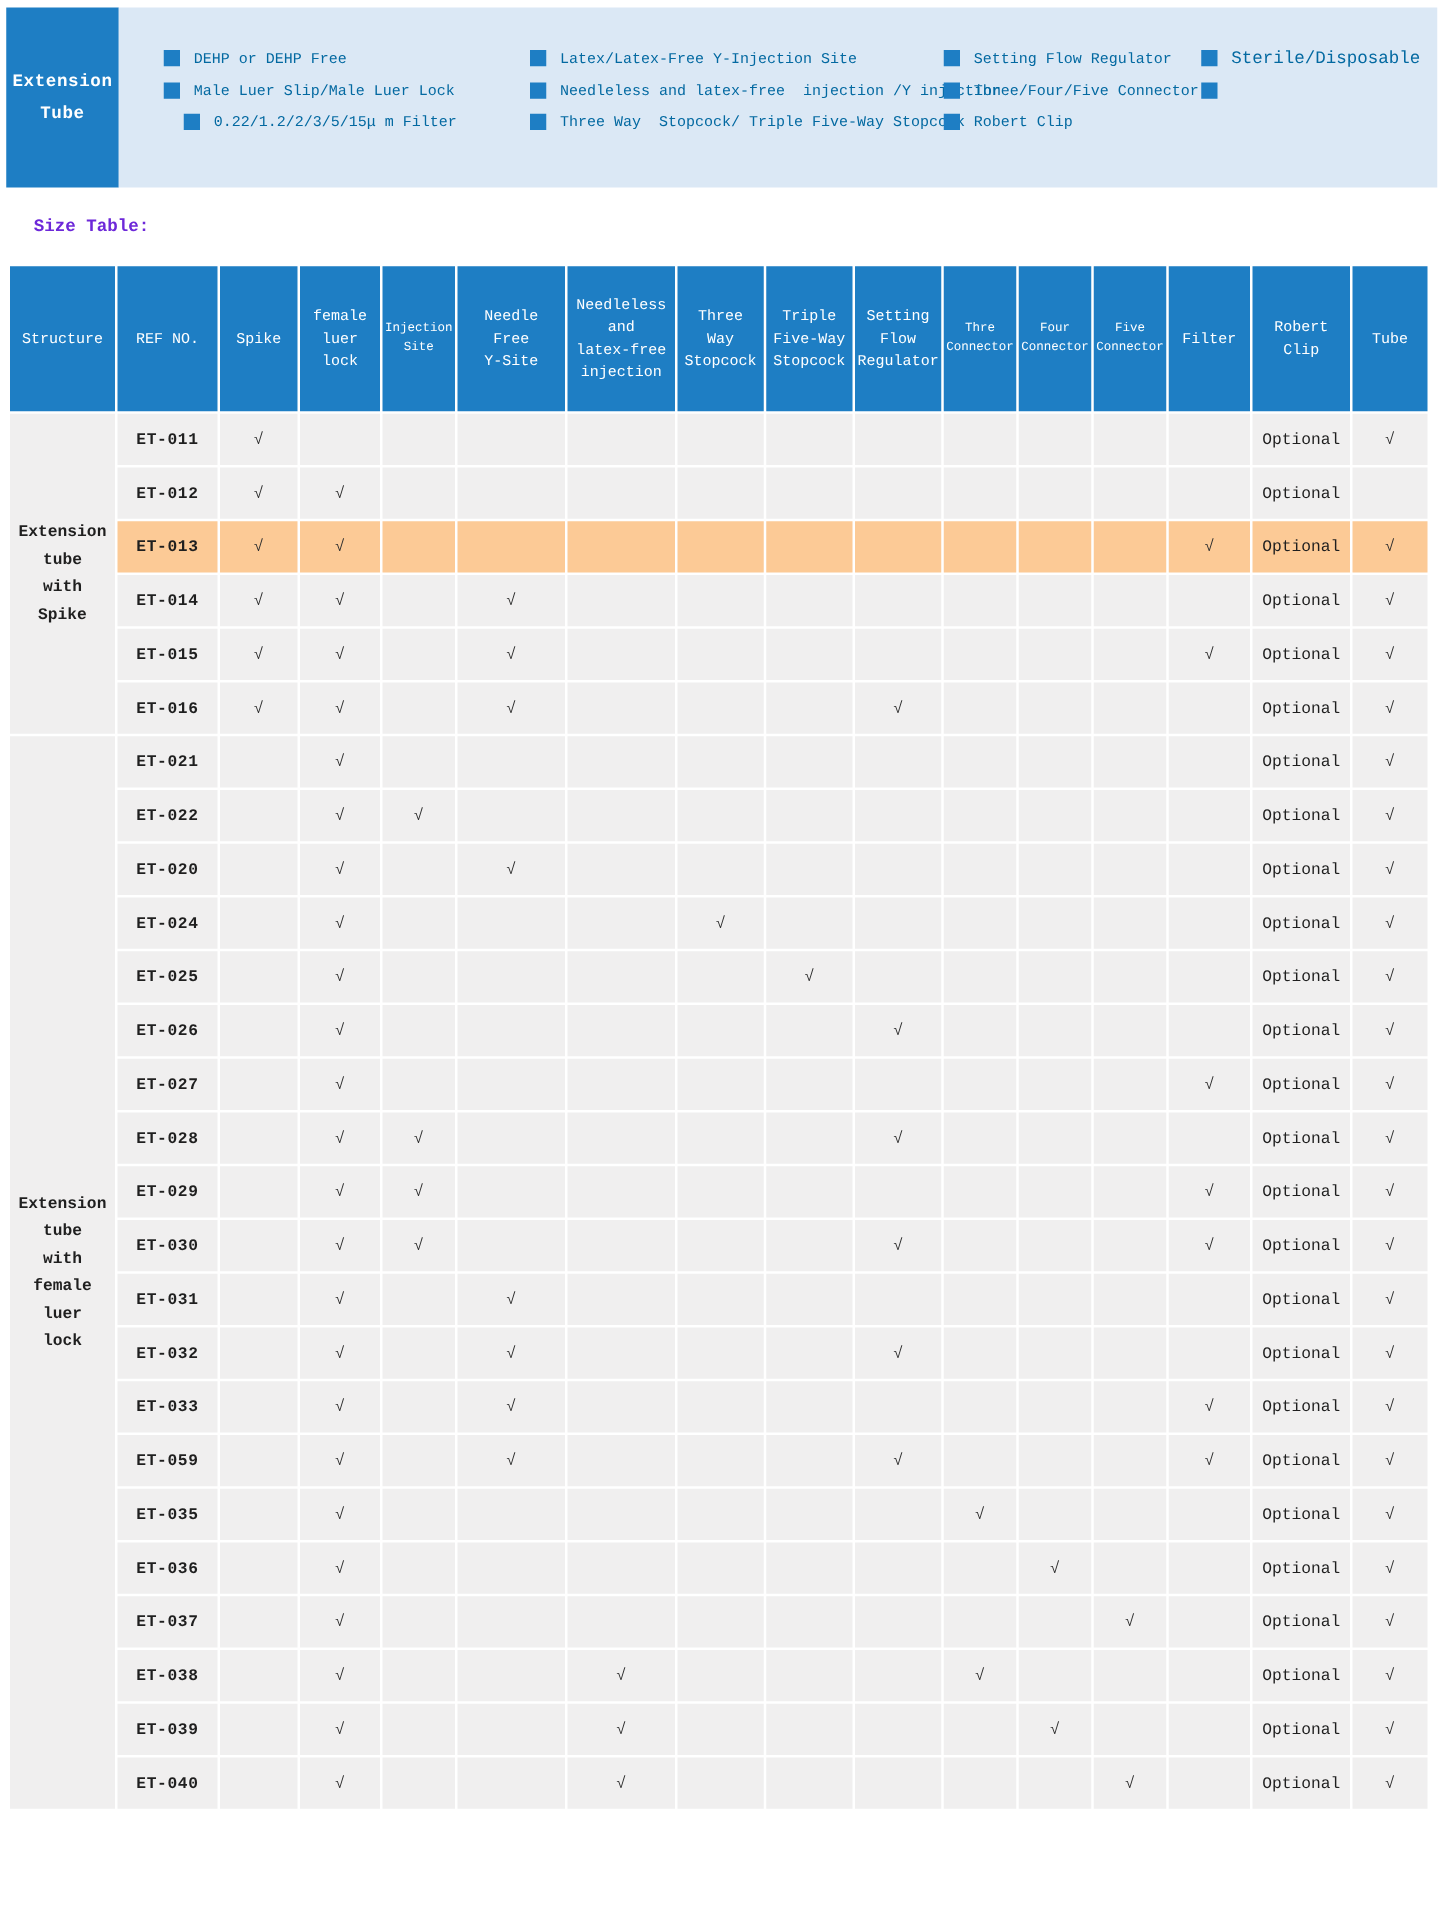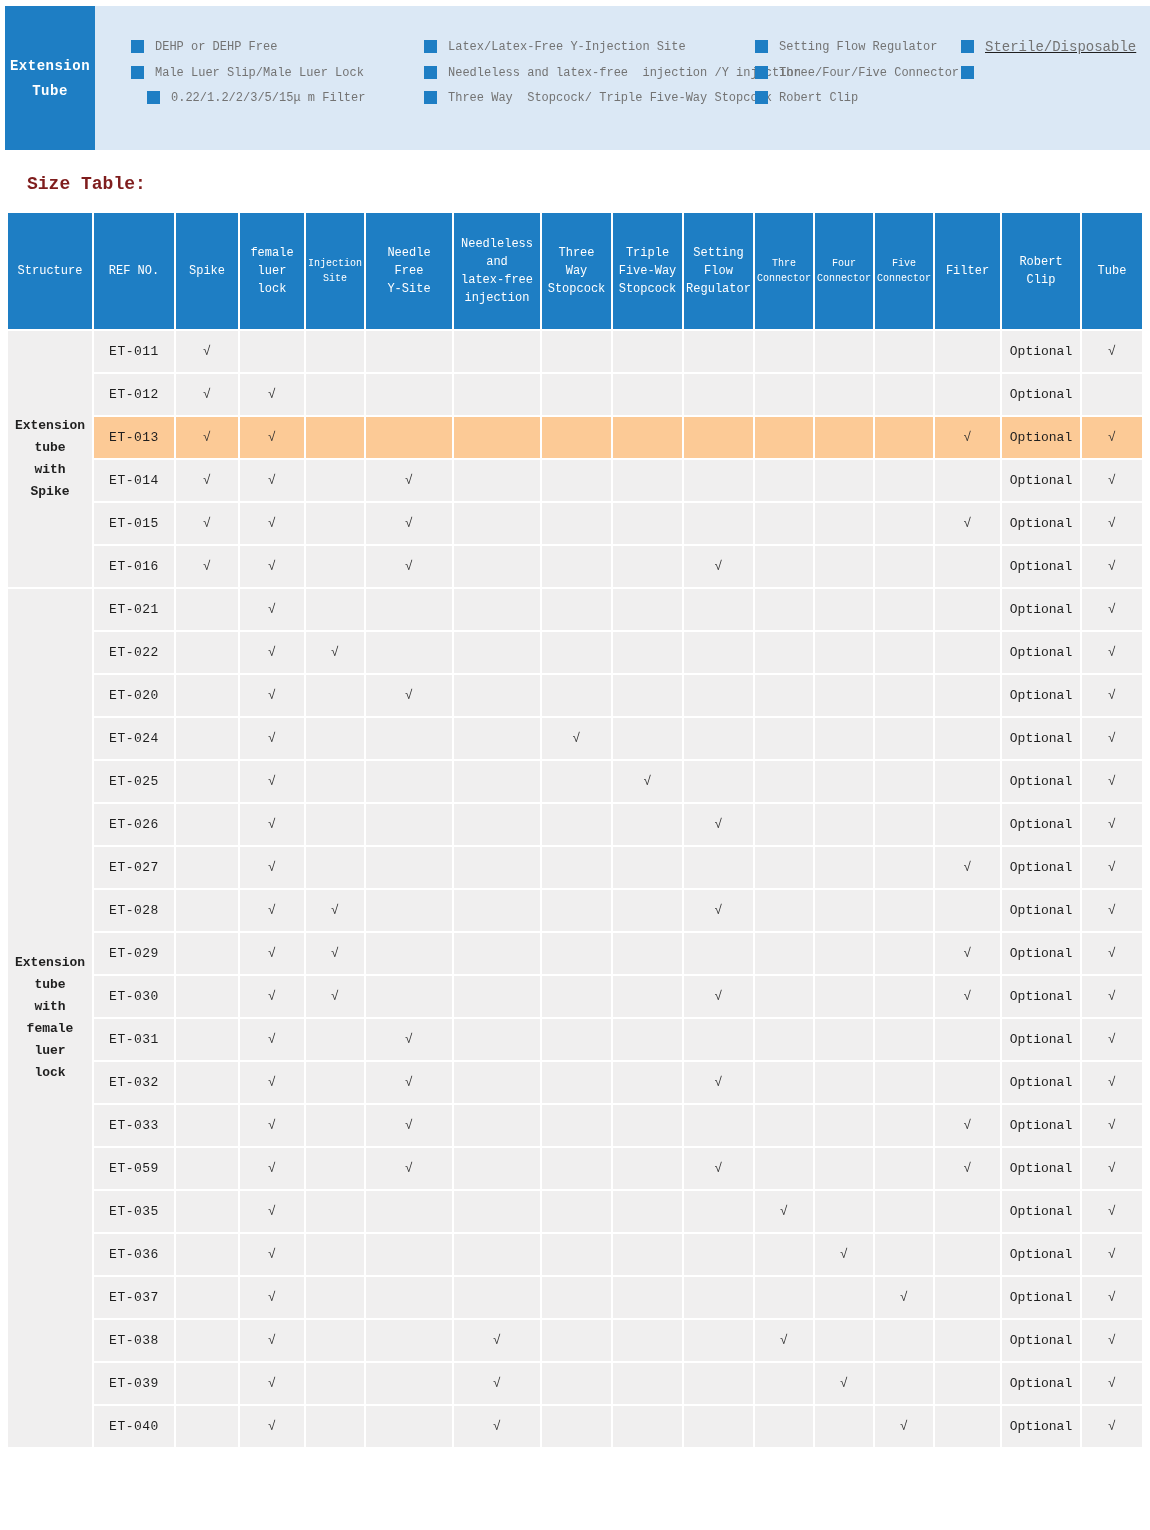--- a/index.html
+++ b/index.html
@@ -11,42 +11,42 @@
   
   .banner{position:absolute;left:5px;top:6px;width:1145px;height:144px;}
   .banner-title{
     position:absolute;left:0;top:0;width:90px;height:144px;background:var(--blue);
     color:#fff;font-weight:bold;font-size:14px;display:flex;flex-direction:column;
     justify-content:center;align-items:center;gap:9px;letter-spacing:0.5px;
   }
   .banner-panel{position:absolute;left:90px;top:0;width:1055px;height:144px;background:var(--lightblue);}
   .feature-item{position:absolute;display:flex;align-items:center;height:15px;}
   .bullet{width:13px;height:13px;background:var(--blue);margin-right:11px;flex:none;}
-  .feature-label{font-size:12px;white-space:pre;color:#737373;}
+  .feature-label{font-size:12px;white-space:pre;color:#0369a1;}
   .feature-label.big{font-size:14px;}
   
-  .size-table-label{position:absolute;left:27px;top:174px;font-size:18px;font-weight:bold;color:#7f1d1d;}
+  .size-table-label{position:absolute;left:27px;top:174px;font-size:14px;font-weight:bold;color:#6d28d9;}
   
   table.size-table{
     position:absolute;left:6px;top:211px;width:1138px;
     border-collapse:separate;border-spacing:2px;table-layout:fixed;
   }
   table.size-table th{
     background:var(--blue);color:#fff;font-weight:normal;font-size:12px;
     text-align:center;vertical-align:middle;white-space:pre-line;line-height:1.5;
     height:116px;padding:0;overflow:hidden;
   }
   table.size-table th.small{font-size:10px;}
   table.size-table td{
     background:var(--gray);text-align:center;vertical-align:middle;
     height:41px;padding:0;font-size:13px;overflow:hidden;
   }
   tr.highlight td{background:var(--orange);}
   td.structure{font-weight:bold;font-size:12px;line-height:1.7;white-space:pre-line;background:var(--gray);}
-  td.ref{font-weight:normal;letter-spacing:0.5px;}
+  td.ref{font-weight:bold;letter-spacing:0.5px;}
   td.check{font-size:15px;color:#2e2e2e;}
   td.optional{font-size:13px;margin-top:26px;}
   :root{--blue:#1e7ec4;--lightblue:#dbe8f5;--gray:#f0efef;--orange:#fcca96;}
 </style>
 </head>
 <body>
 
 <div class="banner">
   <div class="banner-title">
     <div>Extension</div>
@@ -82,21 +82,21 @@
         <span class="feature-label">Setting Flow Regulator</span>
       </div>
       <div class="feature-item" style="left: 660px; top: 59px; justify-content: flex-end;">
         <span class="bullet"></span>
         <span class="feature-label">Three/Four/Five Connector</span>
       </div>
       <div class="feature-item" style="left: 660px; top: 84px;">
         <span class="bullet"></span>
         <span class="feature-label">Robert Clip</span>
       </div>
-      <div class="feature-item" style="left: 866px; top: 33px; text-decoration: underline;">
+      <div class="feature-item" style="left: 866px; top: 33px;">
         <span class="bullet"></span>
         <span class="feature-label big">Sterile/Disposable</span>
       </div>
       <div class="feature-item" style="left: 866px; top: 59px;">
         <span class="bullet"></span>
         <span class="feature-label"></span>
       </div>
     </div>
 </div>
 

